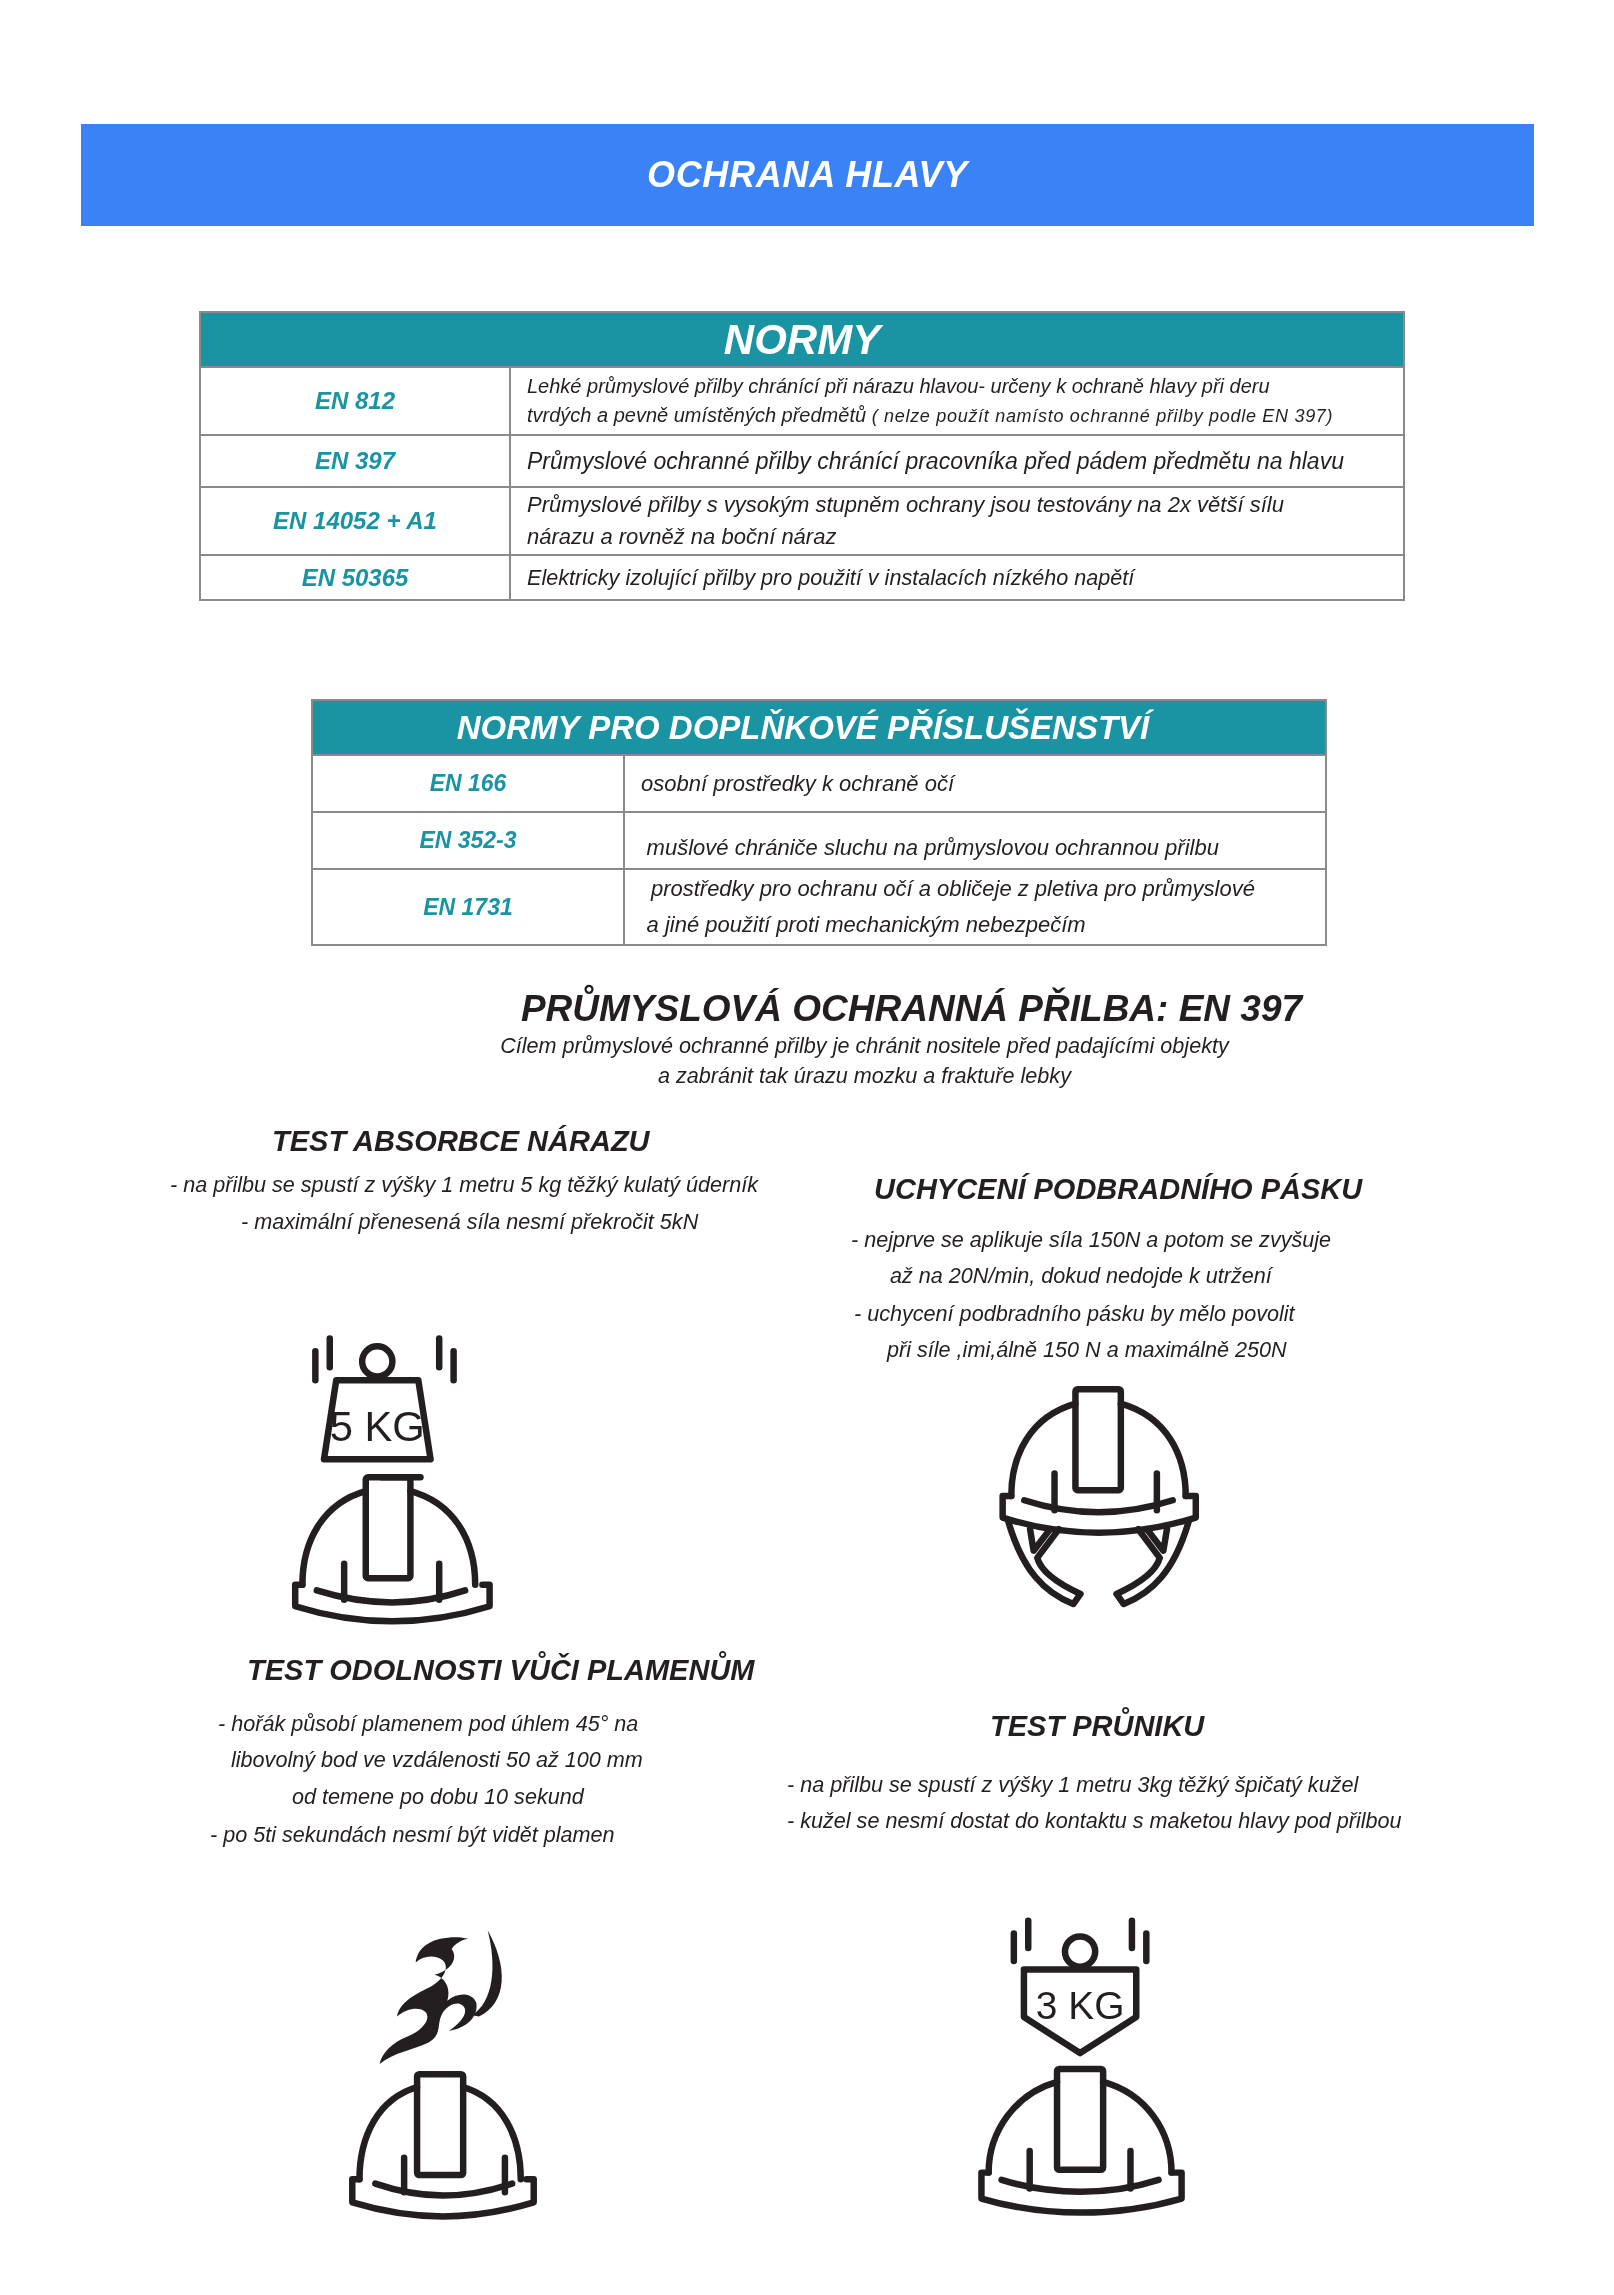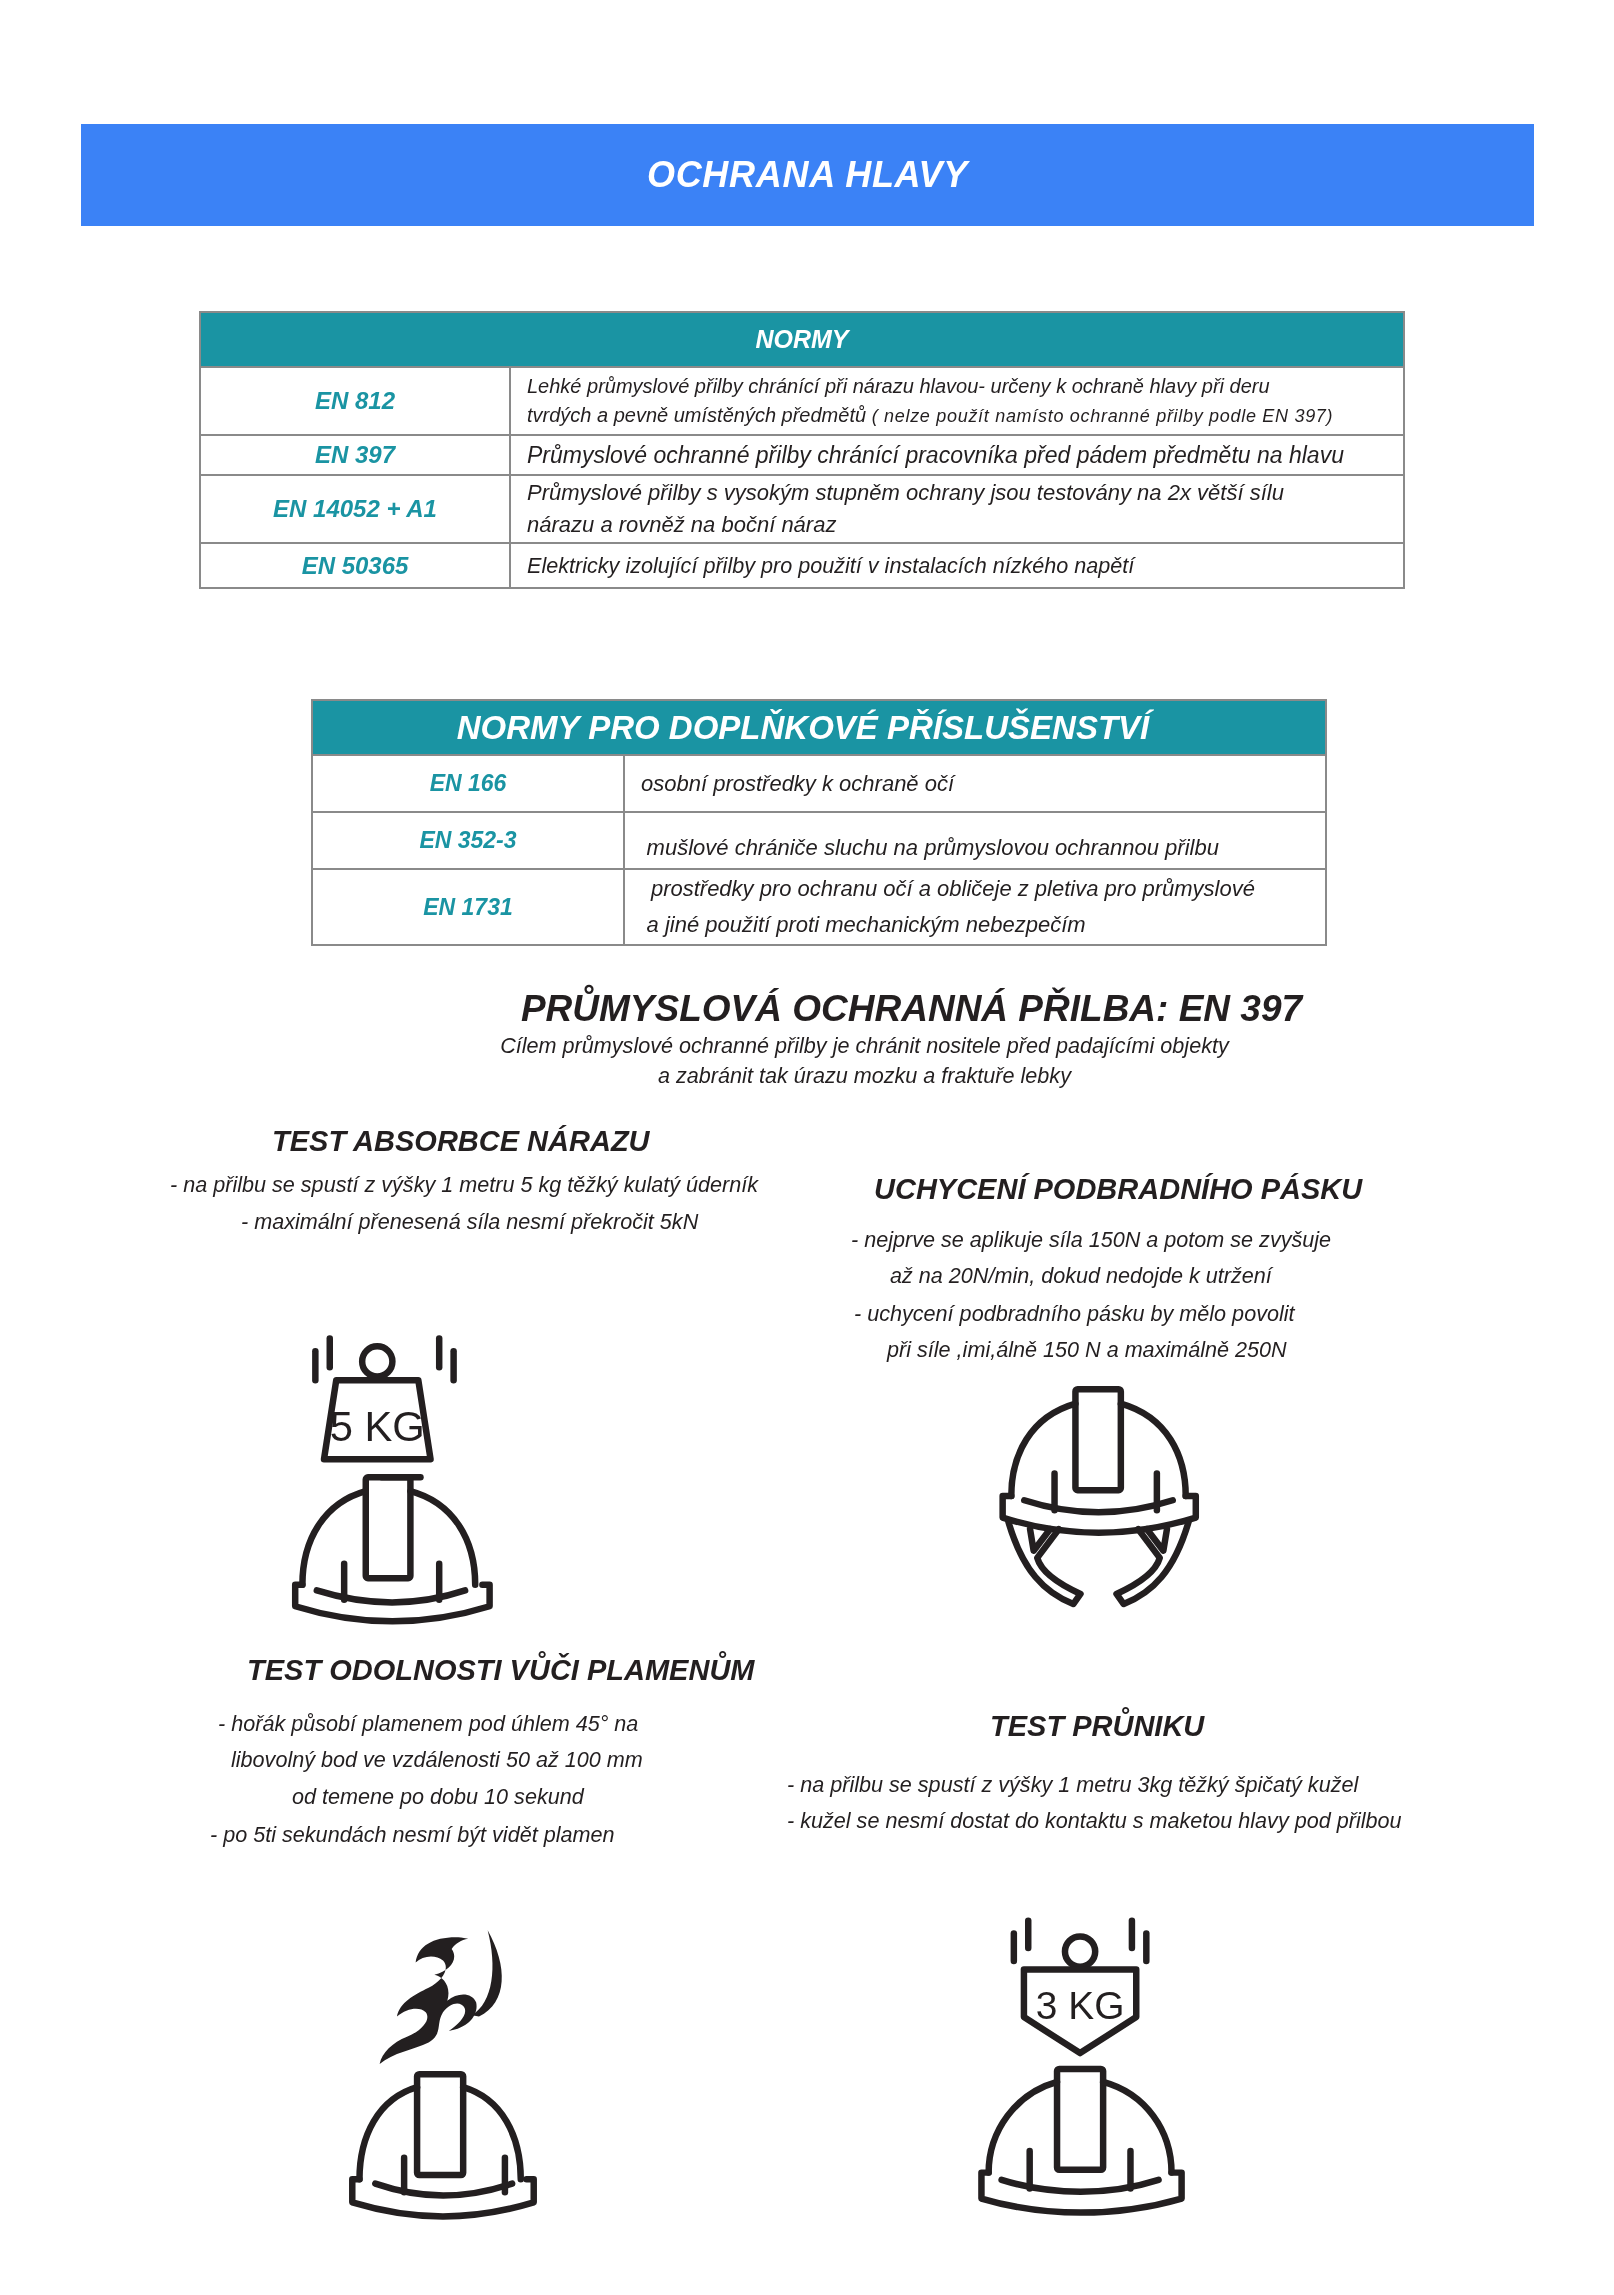--- a/index.html
+++ b/index.html
@@ -52,30 +52,30 @@
 </head>
 <body>
 
 <div class="abs banner">
   <span>OCHRANA HLAVY</span>
 </div>
 
 <table class="norms" style="left:199px; top:311px; width:1206px;">
   <tbody>
       <tr style="height:55px;">
-    <th colspan="2" style="font-size:25px;margin-top:38px;">NORMY</th>
+    <th colspan="2" style="font-size:42px;margin-top:38px;">NORMY</th>
   </tr>
   <tr style="height:68px;">
     <td class="code" style="width:308px;">EN 812</td>
     <td class="desc" style="font-size:20px; line-height:29px;border-radius:27px;">
       <div>Lehké průmyslové přilby chránící při nárazu hlavou- určeny k ochraně hlavy při deru</div>
       <div><span>tvrdých a pevně umístěných předmětů</span> <span class="small-note">( nelze použít namísto ochranné přilby podle EN 397)</span></div>
     </td>
   </tr>
-  <tr style="height:40px;">
+  <tr style="height:52px;">
     <td class="code">EN 397</td>
     <td class="desc" style="font-size:23px;">Průmyslové ochranné přilby chránící pracovníka před pádem předmětu na hlavu</td>
   </tr>
   <tr style="height:68px;padding-left:44px;">
     <td class="code">EN 14052 + A1</td>
     <td class="desc" style="font-size:22px;">
       <div>Průmyslové přilby s vysokým stupněm ochrany jsou testovány na 2x větší sílu</div>
       <div>nárazu a rovněž na boční náraz</div>
     </td>
   </tr>

